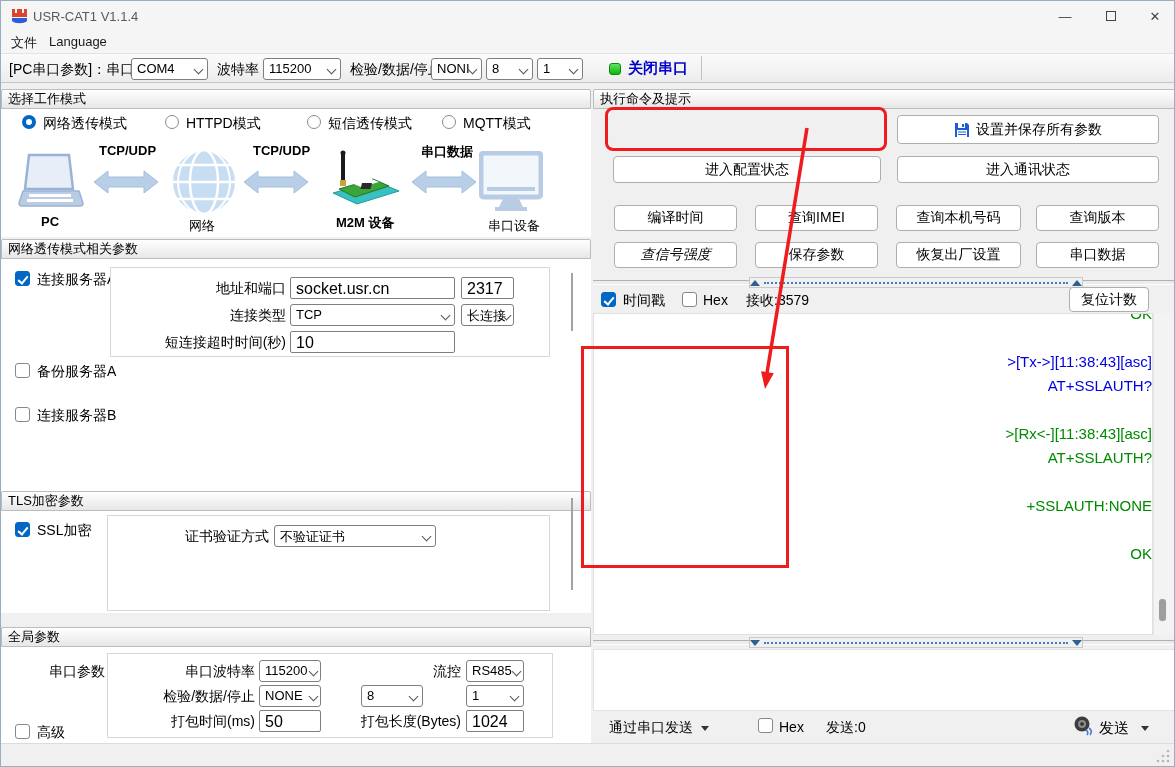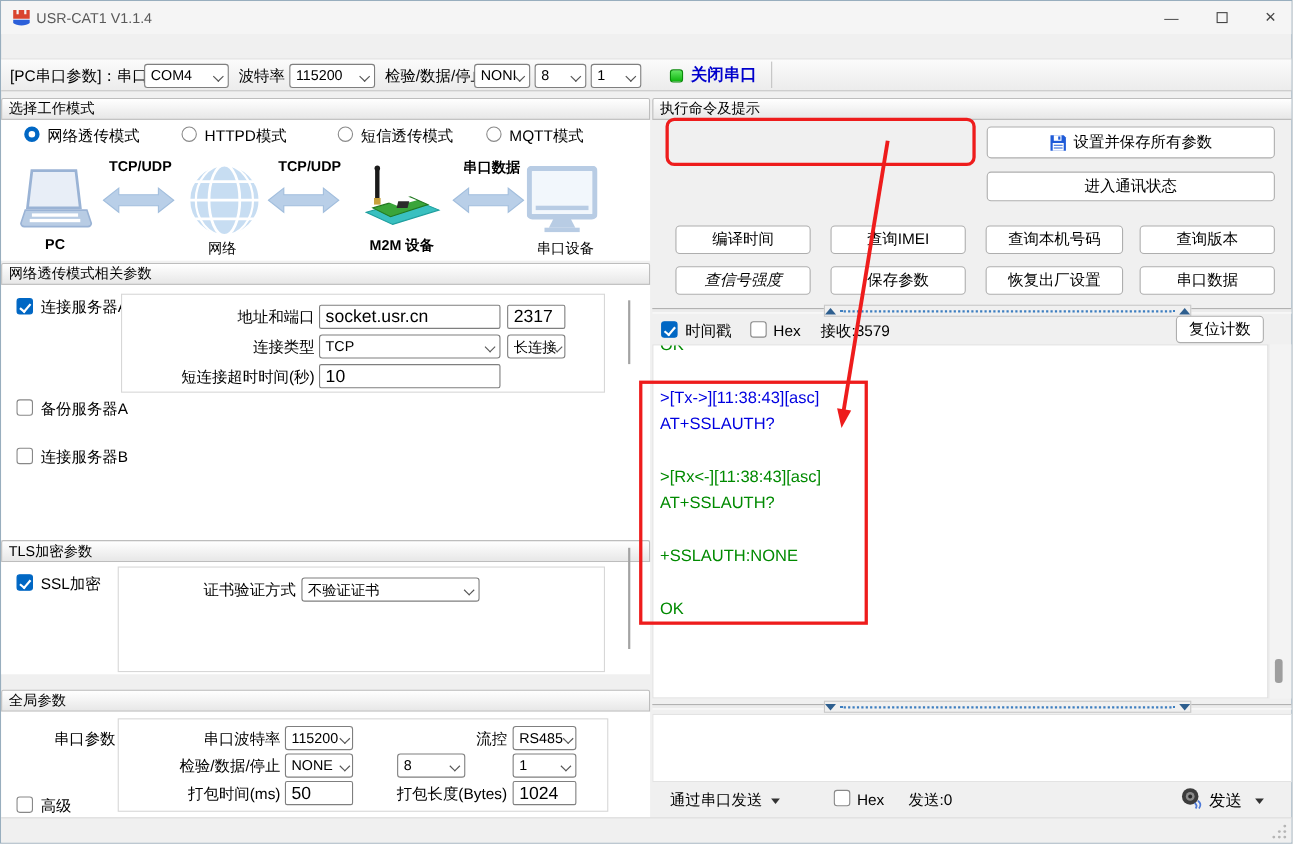--- a/index.html
+++ b/index.html
@@ -59,20 +59,24 @@
         <span>—</span>
       </div>
     <div class="abs winbtn" style="left:1088px;top:0;">
         <span style="display:block;width:10px;height:10px;border:1px solid #444;"></span>
       </div>
     <div class="abs winbtn" style="left:1132px;top:0;">
         <span>✕</span>
       </div>
   </div>
 
+  <div class="abs menubar">
+    <div class="abs menuitem" style="left:10px;">文件</div>
+    <div class="abs menuitem" style="left:48px;">Language</div>
+  </div>
 
   <div class="abs toolbar">
     <div class="abs tlabel" style="left:8px;top:7px;">[PC串口参数]：串口号</div>
     <div class="abs combo" style="left:130px;top:4px;width:77px;height:22px;"><span>COM4</span><span class="chev"></span></div>
     <div class="abs tlabel" style="left:216px;top:7px;">波特率</div>
     <div class="abs combo" style="left:262px;top:4px;width:78px;height:22px;"><span>115200</span><span class="chev"></span></div>
     <div class="abs tlabel" style="left:349px;top:7px;">检验/数据/停止</div>
     <div class="abs combo" style="left:430px;top:4px;width:51px;height:22px;"><span>NONI</span><span class="chev"></span></div>
     <div class="abs combo" style="left:485px;top:4px;width:47px;height:22px;"><span>8</span><span class="chev"></span></div>
     <div class="abs combo" style="left:536px;top:4px;width:46px;height:22px;"><span>1</span><span class="chev"></span></div>
@@ -210,20 +214,23 @@
       <path d="M1,1 h12 l2,2 v12 h-14 z" fill="#1f5bd8"></path>
       <rect x="4" y="1" width="7" height="5" fill="#fff"></rect>
       <rect x="8" y="2" width="2" height="3" fill="#1f5bd8"></rect>
       <rect x="3" y="8" width="10" height="7" fill="#fff"></rect>
       <line x1="4" y1="10" x2="12" y2="10" stroke="#1f5bd8" stroke-width="1"></line>
       <line x1="4" y1="12.5" x2="12" y2="12.5" stroke="#1f5bd8" stroke-width="1"></line>
     </svg>
     <span>设置并保存所有参数</span>
   </div>
 
+  <div class="abs btn" style="left:612px;top:155px;width:268px;height:27px;">
+      <span>进入配置状态</span>
+    </div>
   <div class="abs btn" style="left:896px;top:155px;width:262px;height:27px;">
       <span>进入通讯状态</span>
     </div>
 
   <div class="abs btn" style="left:613px;top:204px;width:123px;height:26px;">
       <span>编译时间</span>
     </div>
   <div class="abs btn" style="left:754px;top:204px;width:123px;height:26px;">
       <span>查询IMEI</span>
     </div>
@@ -256,21 +263,21 @@
   <div class="abs cb on" style="left:600px;top:291px;"></div>
   <div class="abs lbl" style="left:622px;top:291px;">时间戳</div>
   <div class="abs cb" style="left:681px;top:291px;"></div>
   <div class="abs lbl" style="left:702px;top:291px;">Hex</div>
   <div class="abs lbl" style="left:745px;top:291px;">接收:3579</div>
   <div class="abs btn" style="left:1068px;top:286px;width:80px;height:25px;">
       <span>复位计数</span>
     </div>
 
   <div class="abs white" style="left:592px;top:312px;width:560px;height:322px;border:1px solid #e0e0e0;overflow:hidden;">
-    <div style="margin:-9px 0 16px 6px;">
+    <div style="margin:-9px 0 16px 6px;text-align:right;">
       <div class="log-line green">OK</div>
       <div class="log-line"></div>
       <div class="log-line blue">&gt;[Tx-&gt;][11:38:43][asc]</div>
       <div class="log-line blue">AT+SSLAUTH?</div>
       <div class="log-line"></div>
       <div class="log-line green">&gt;[Rx&lt;-][11:38:43][asc]</div>
       <div class="log-line green">AT+SSLAUTH?</div>
       <div class="log-line"></div>
       <div class="log-line green">+SSLAUTH:NONE</div>
       <div class="log-line"></div>

